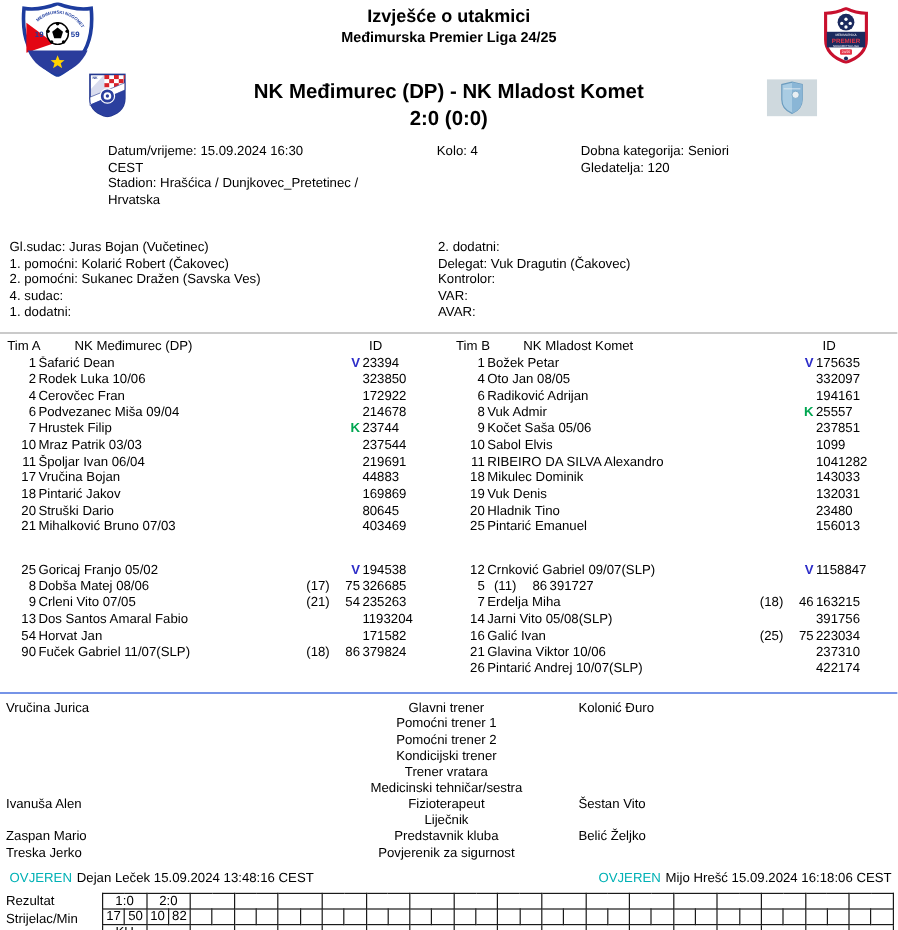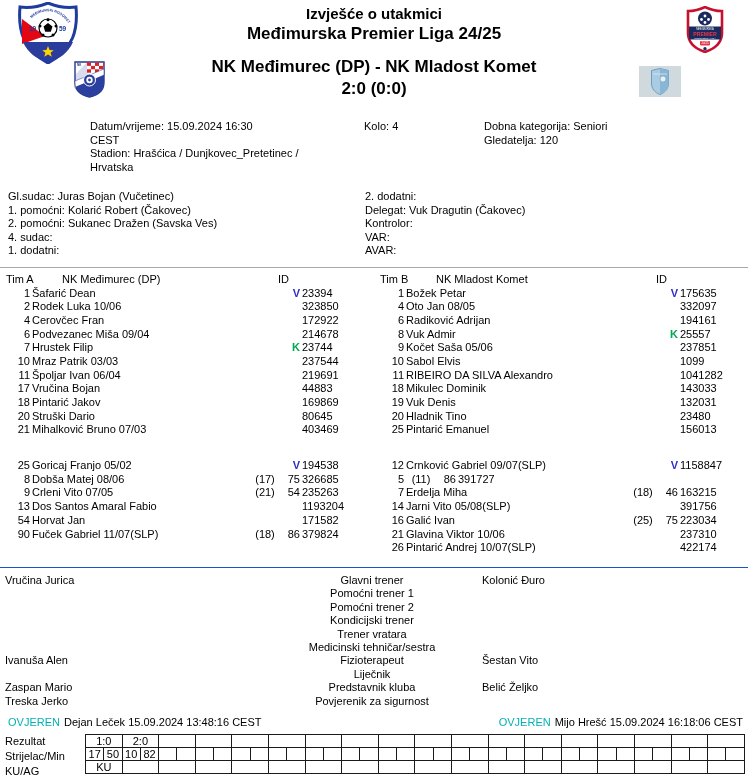--- a/index.html
+++ b/index.html
@@ -4,49 +4,49 @@
 <style>
   *{margin:0;padding:0;box-sizing:border-box}
   html,body{background:#fff}
   body{width:748px;height:775px;font-family:"Liberation Sans",sans-serif;font-size:11px;color:#000;overflow:hidden}
   .page{position:relative;width:748px;height:775px;background:#fff}
 
   
   .header{position:relative;height:112px}
   .head-center{text-align:center;padding-top:5px}
   .t1{font-size:15px;font-weight:bold}
-  .t2{font-size:17px;font-weight:bold;margin-top:2px}
-  .t3{font-size:17px;font-weight:bold;margin-top:13px}
+  .t2{font-size:12px;font-weight:bold;margin-top:2px}
+  .t3{font-size:17px;font-weight:bold;margin-top:29px}
   .t4{font-size:17px;font-weight:bold;margin-top:2px}
   .logo{position:absolute}
   .logo-fed{left:15px;top:2px}
   .logo-home{left:74px;top:61px}
   .logo-league{left:685px;top:6px}
   .logo-away{left:639px;top:66px}
 
   
   .info{display:flex;margin-top:8px;line-height:13.5px}
   .info-left{margin-left:90px;width:250px}
   .info-center{width:120px;margin-left:24px}
   .info-right{flex:1;text-align:left;padding-right:81px}
 
   
-  .officials{display:flex;margin-top:16px;line-height:13.5px}
+  .officials{display:flex;margin-top:26px;line-height:13.5px}
   .off-left{width:365px;padding-left:8px}
   .off-right{flex:1}
 
   
   .rosters{margin-top:9px;border-top:1px solid #a8a8a8;padding-top:4px;display:flex}
   .team{width:50%}
   .team-a{padding-left:6px;padding-right:18px}
   .team-b{padding-left:6px;padding-right:14px}
   .team-head{display:flex;font-weight:normal;height:15px;line-height:14px}
   .th-label{width:56px}
   .th-name{flex:1}
-  .th-id{width:78px;text-align:left;padding-right:8px}
+  .th-id{width:78px;text-align:center;padding-right:8px}
   .prow{display:flex;height:13.7px;line-height:13.7px}
   .p-num{width:26px;text-align:right;padding-right:2px}
   .p-name{flex:1;white-space:nowrap;overflow:hidden}
   .p-paren{width:30px;text-align:center}
   .p-mark{width:22px;text-align:right;padding-right:2px}
   .p-id{width:54px;text-align:left}
   .mark-v{color:#2d2dc8;font-weight:bold}
   .mark-k{color:#00a651;font-weight:bold}
   .subs{margin-top:22px}
 

